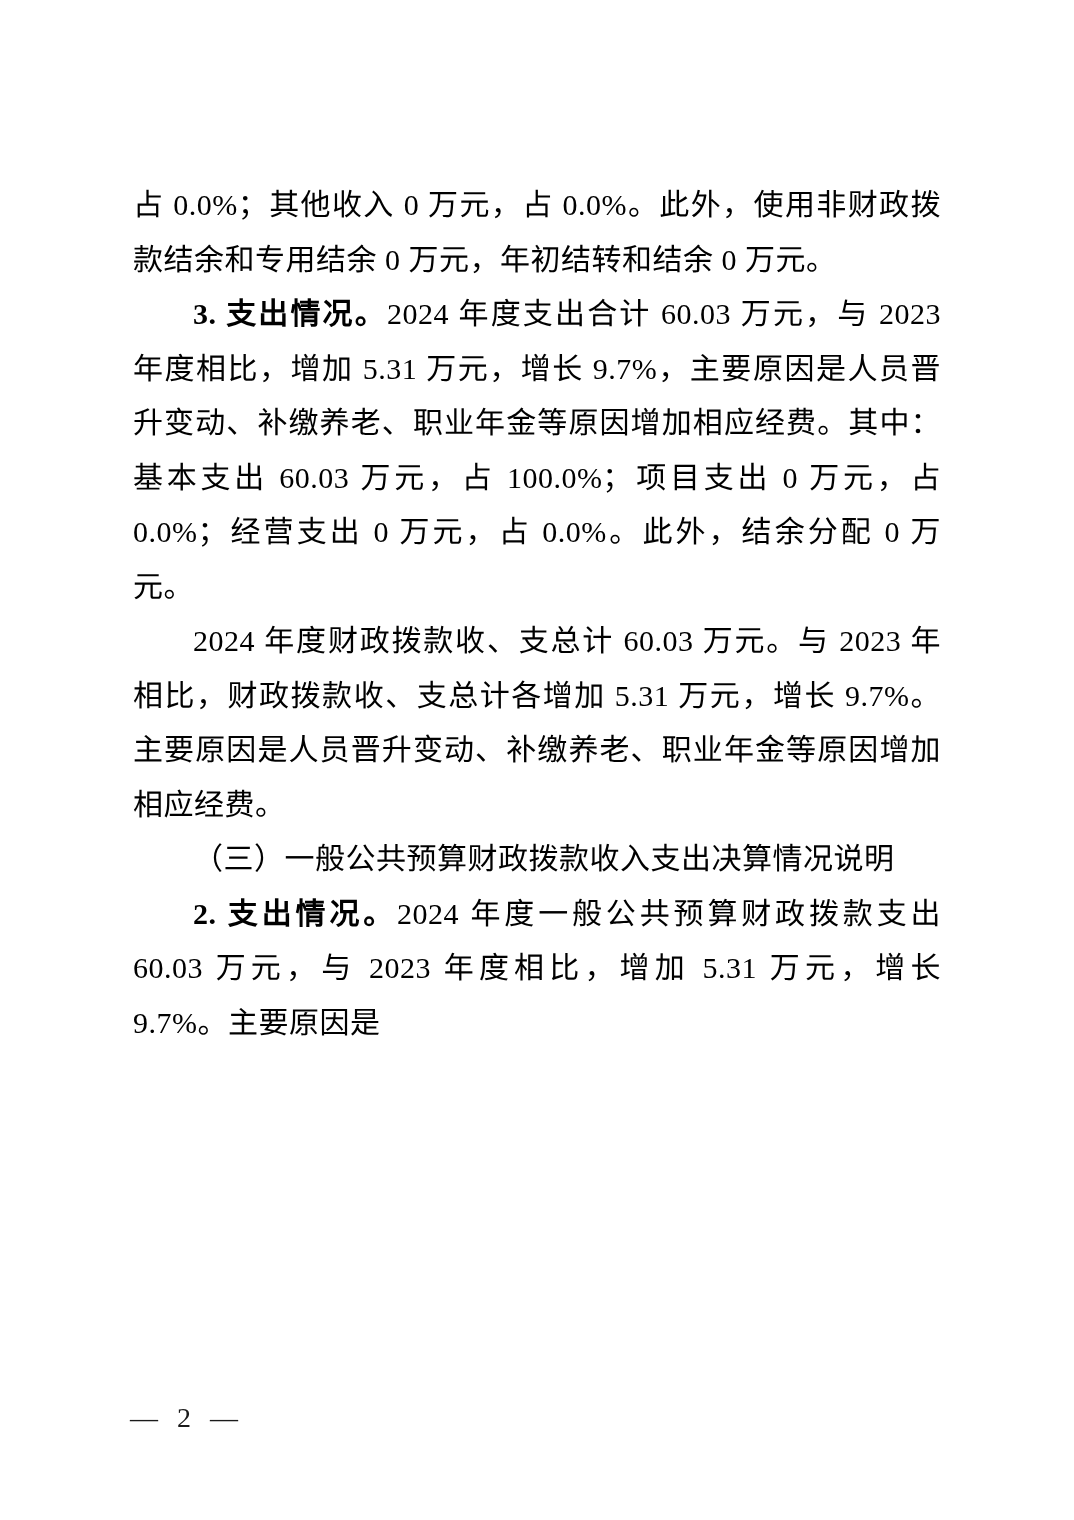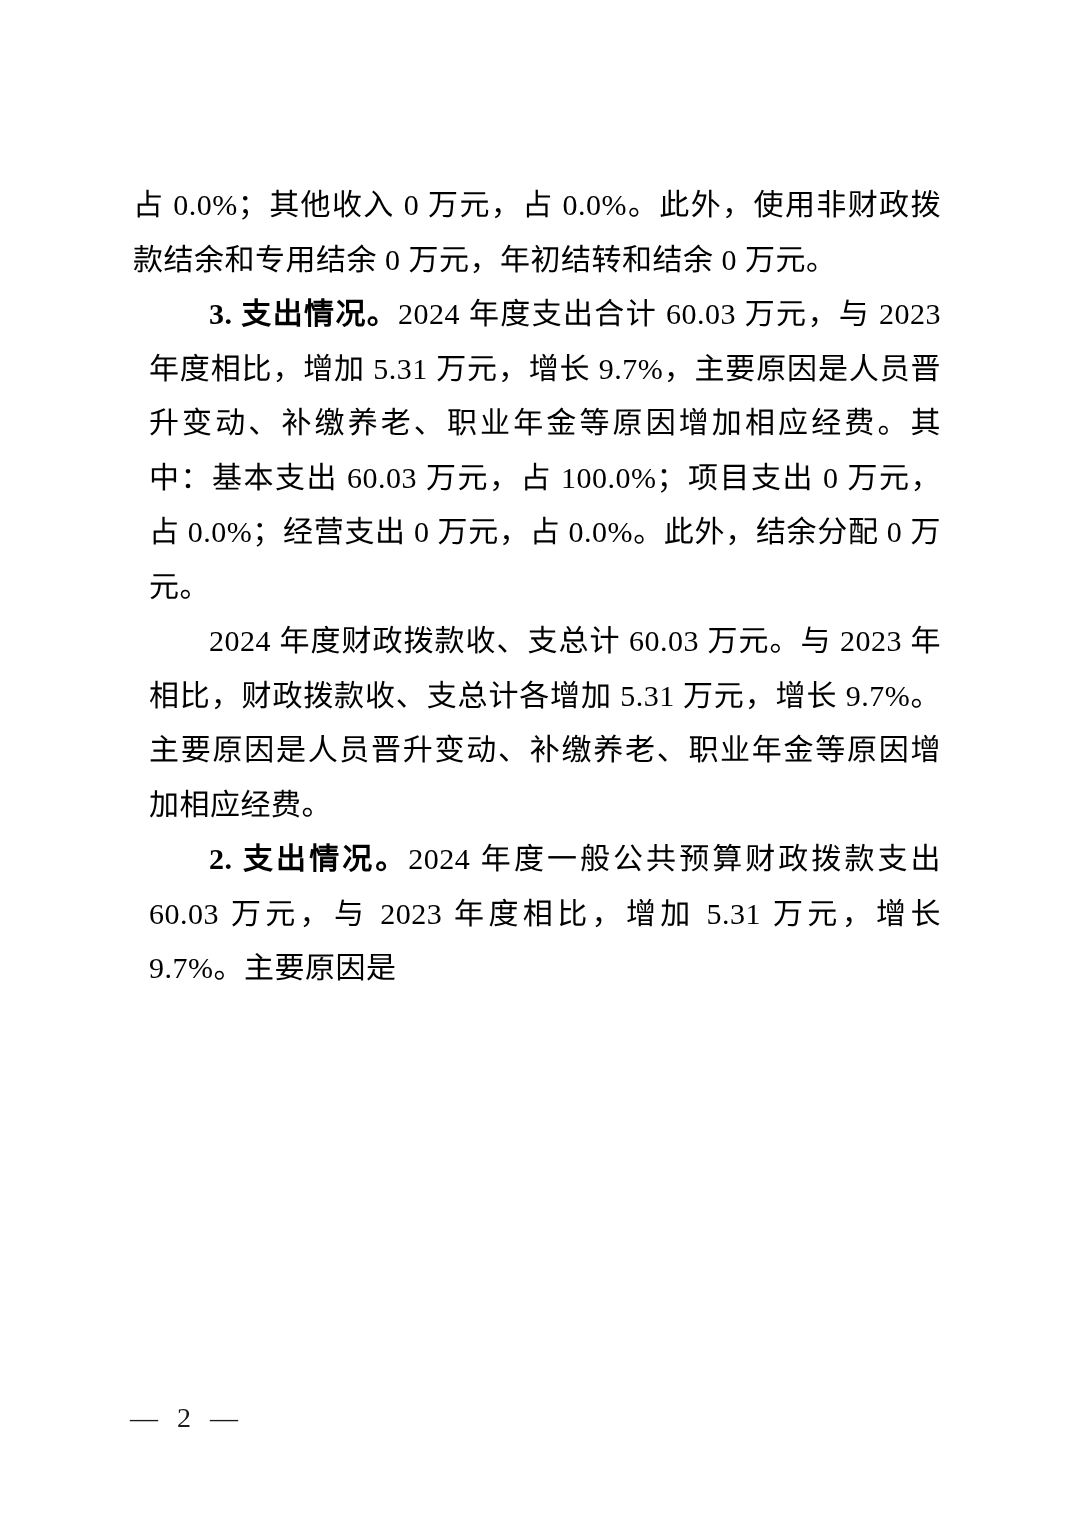--- a/index.html
+++ b/index.html
@@ -25,21 +25,20 @@
   .content p {
     margin: 0;
     font-size: 30px;
     line-height: 54.5px;
     text-align: justify;
     text-justify: inter-character;
     letter-spacing: 0.5px;
   }
   .content p.ind {
     text-indent: 2em;
-    margin-left: 16px;
   }
   .lead {
     font-weight: 700;
   }
   .kaiti {
     
     font-weight: 400;
   }
   .footer {
     position: absolute;
@@ -59,20 +58,21 @@
   <div class="content">
 
     <p class="cont"><span>占 0.0%；其他收入 0 万元，占 0.0%。此外，使用非财政拨款结余和专用结余 0 万元，年初结转和结余 0 万元。</span></p>
 
     <p class="ind"><span class="lead">3. 支出情况。</span><span>2024 年度支出合计 60.03 万元，与 2023 年度相比，增加 5.31 万元，增长 9.7%，主要原因是人员晋升变动、补缴养老、职业年金等原因增加相应经费。其中：基本支出 60.03 万元，占 100.0%；项目支出 0 万元，占 0.0%；经营支出 0 万元，占 0.0%。此外，结余分配 0 万元。</span></p>
 
 
 
     <p class="ind"><span>2024 年度财政拨款收、支总计 60.03 万元。与 2023 年相比，财政拨款收、支总计各增加 5.31 万元，增长 9.7%。主要原因是人员晋升变动、补缴养老、职业年金等原因增加相应经费。</span></p>
 
+    <p class="ind kaiti"><span>（三）一般公共预算财政拨款收入支出决算情况说明</span></p>
 
 
     <p class="ind"><span class="lead">2. 支出情况。</span><span>2024 年度一般公共预算财政拨款支出 60.03 万元，与 2023 年度相比，增加 5.31 万元，增长 9.7%。主要原因是</span></p>
 
   </div>
 
   <div class="footer">— 2 —</div>
 </div>
 
 </body></html>

